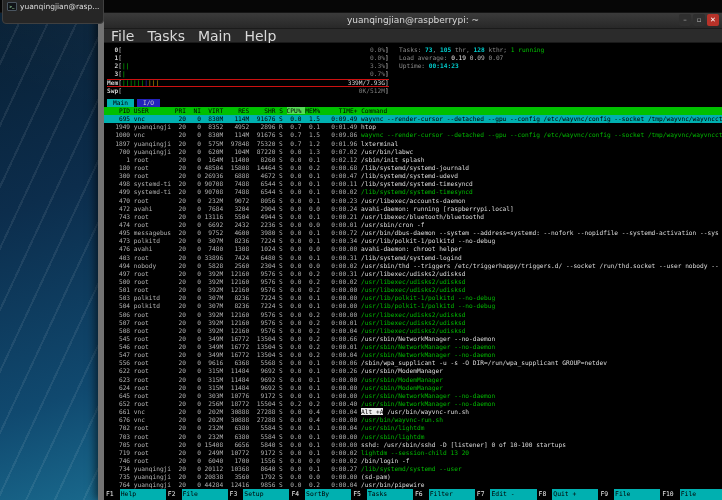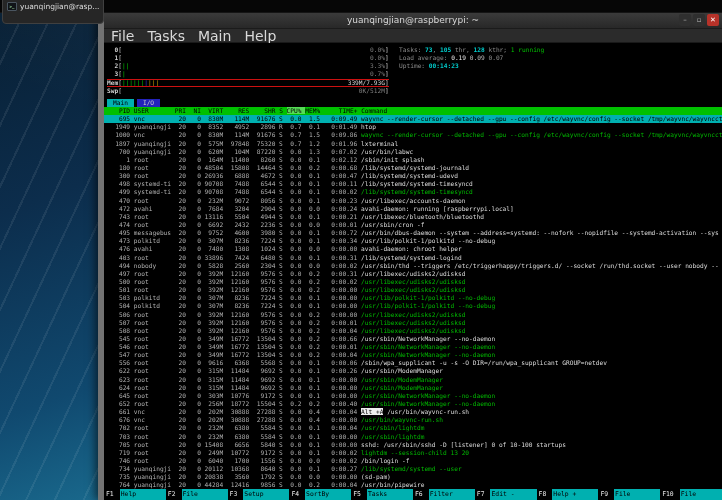--- a/index.html
+++ b/index.html
@@ -209,21 +209,21 @@
         <div class="fitem">
           <span class="fk">F6</span>
           <span class="fl">Filter</span>
         </div>
         <div class="fitem">
           <span class="fk">F7</span>
           <span class="fl">Edit -</span>
         </div>
         <div class="fitem">
           <span class="fk">F8</span>
-          <span class="fl">Help +</span>
+          <span class="fl">Quit +</span>
         </div>
         <div class="fitem">
           <span class="fk">F9</span>
           <span class="fl">File</span>
         </div>
         <div class="fitem">
           <span class="fk">F10</span>
           <span class="fl">File</span>
         </div>
       </div>

